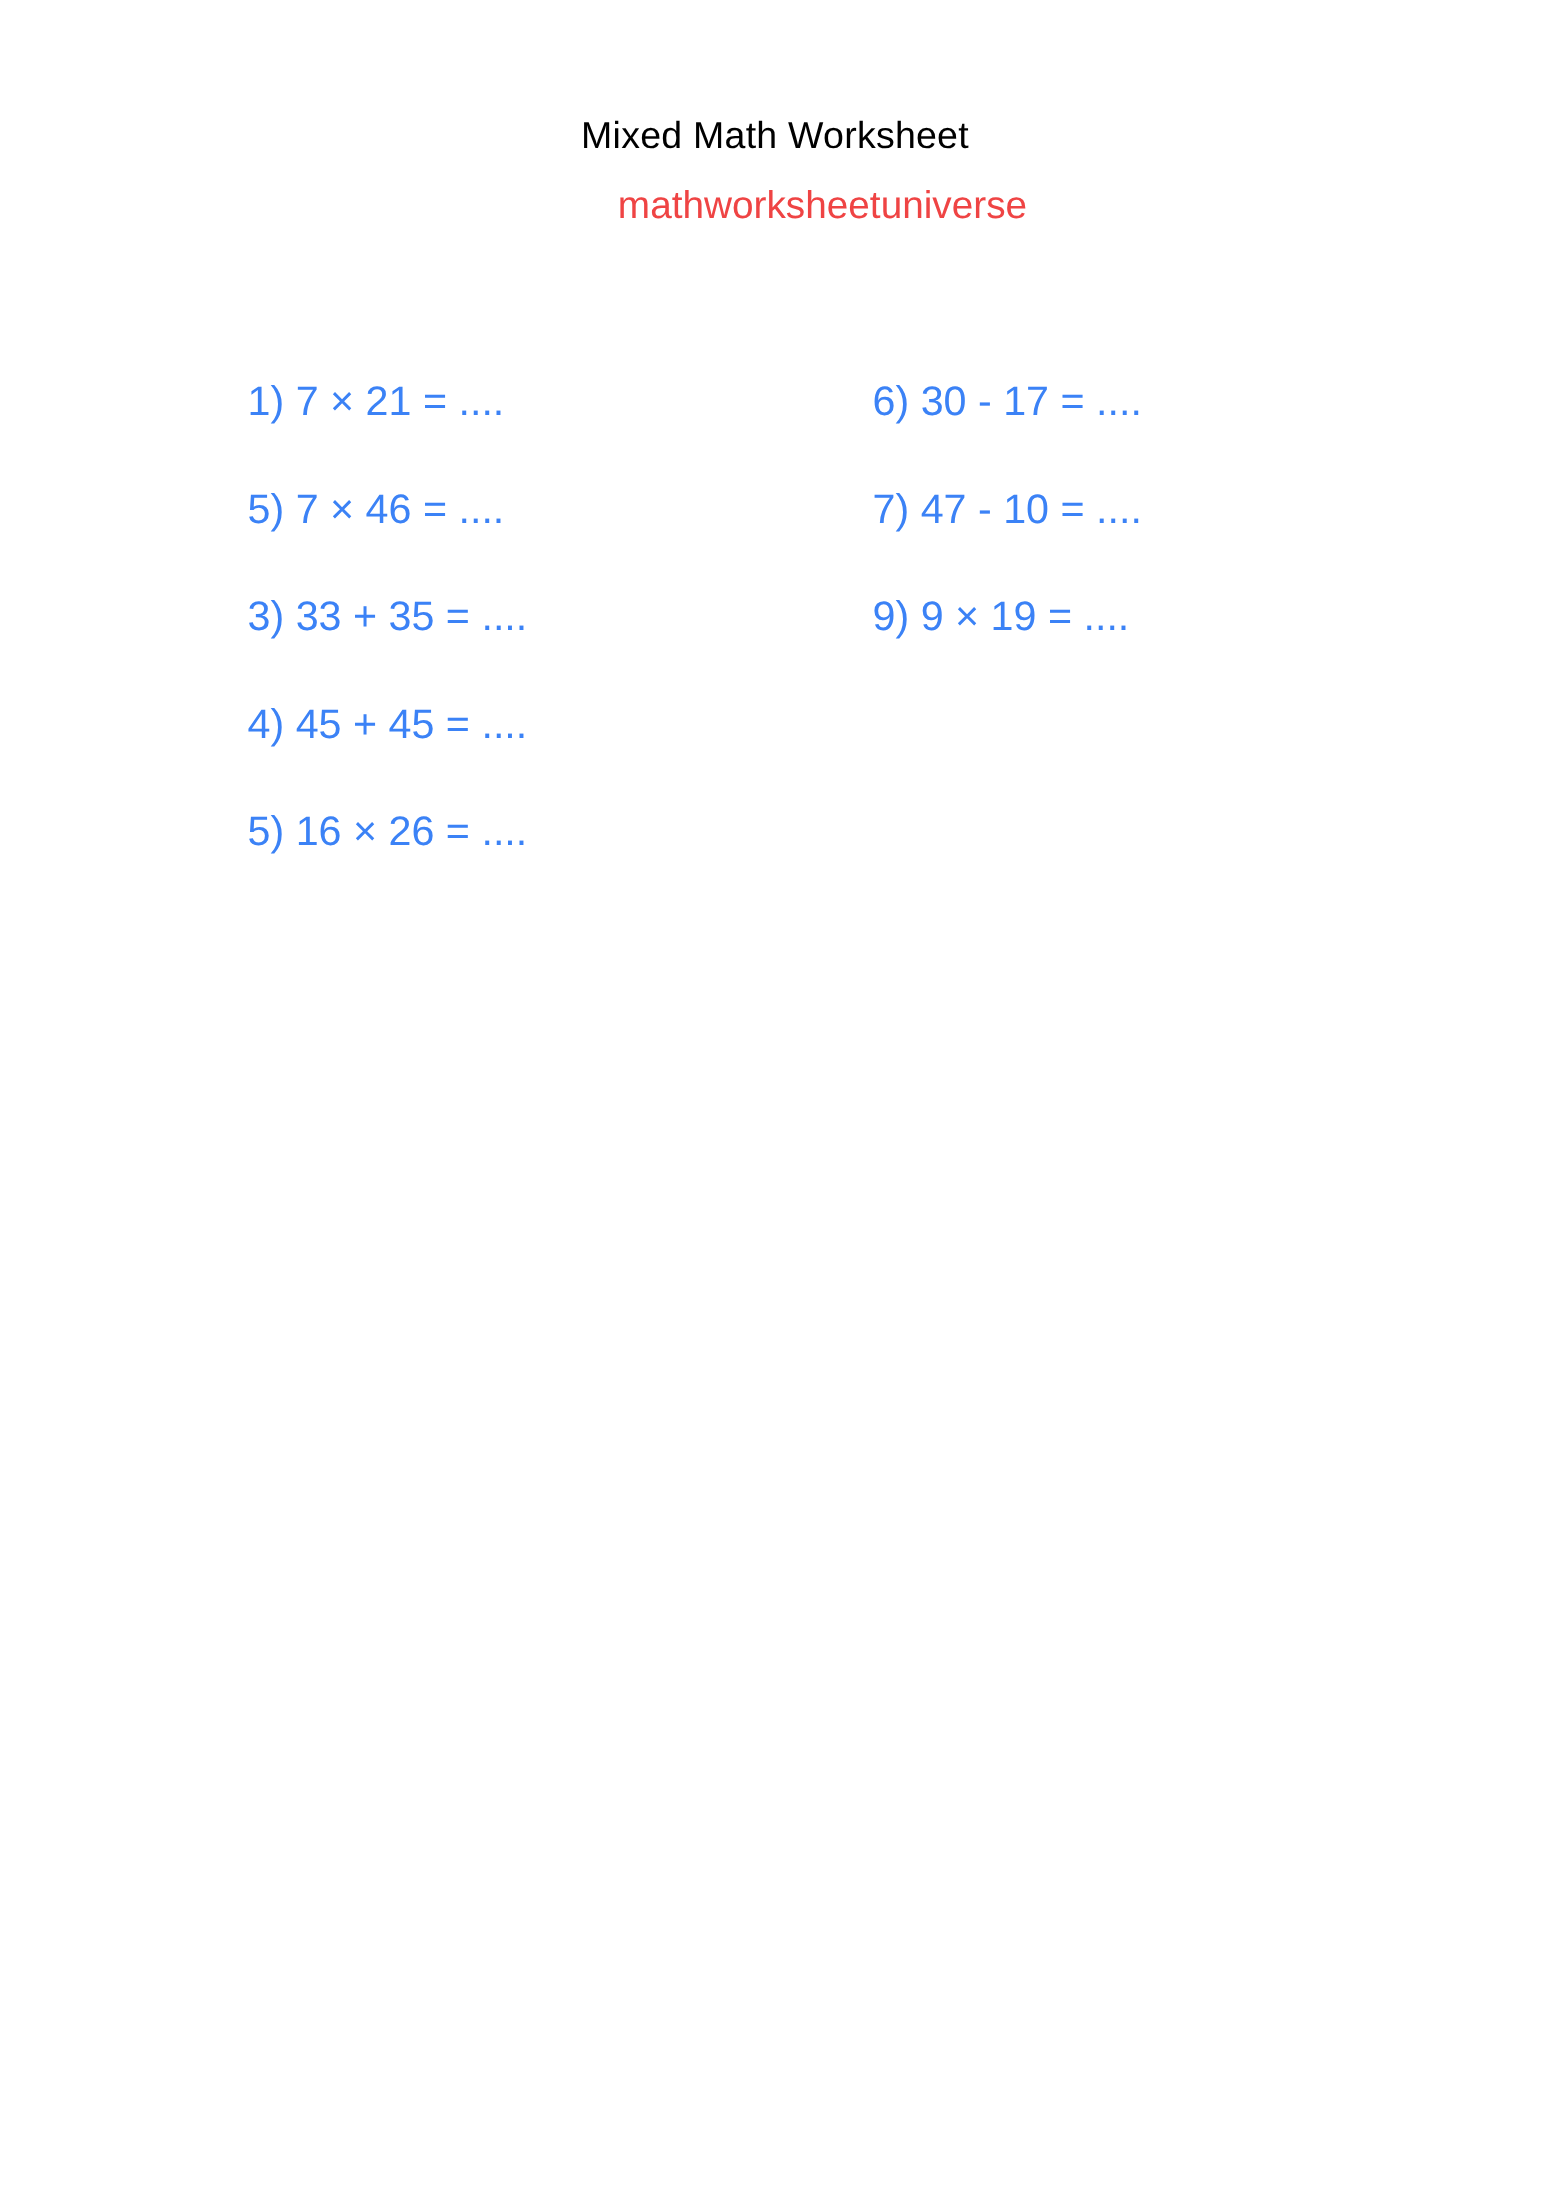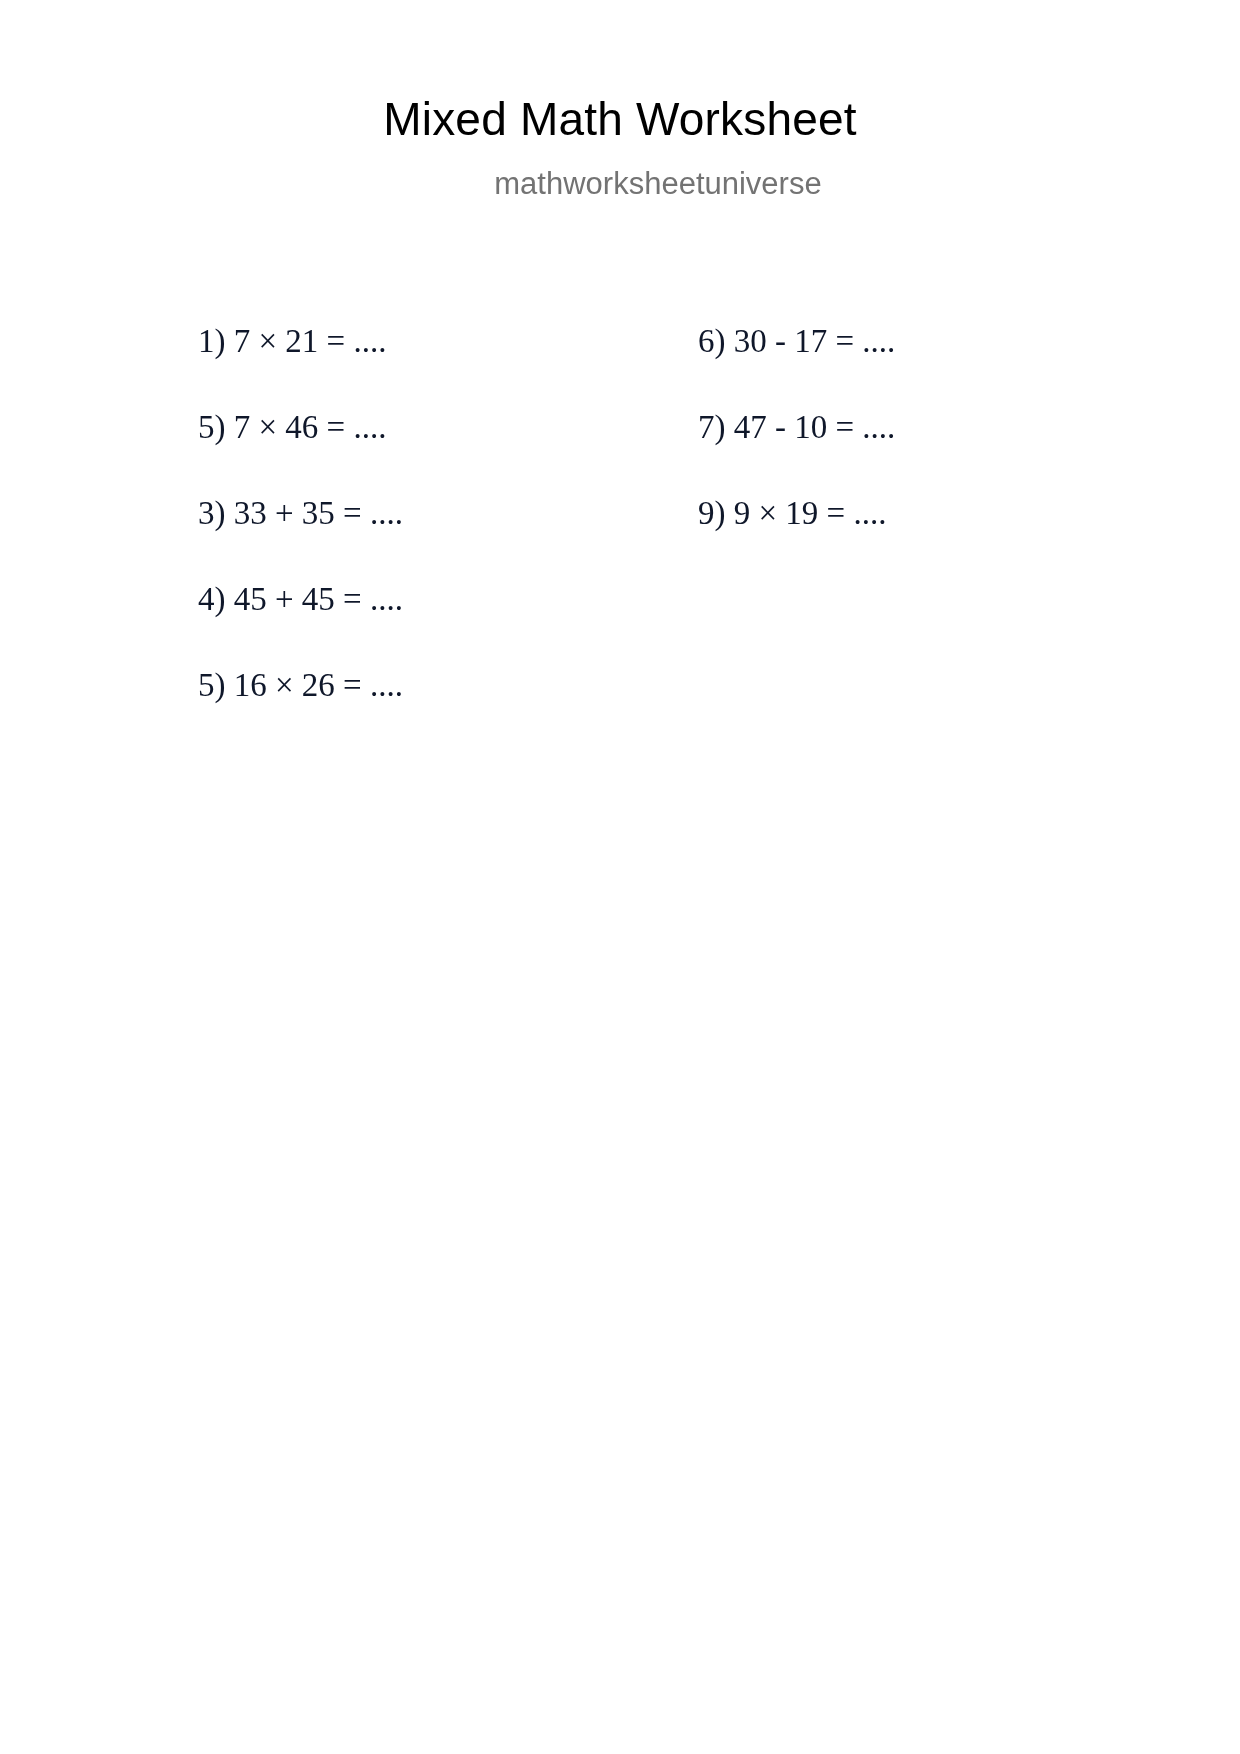--- a/index.html
+++ b/index.html
@@ -17,50 +17,49 @@
   }
   .sheet {
     width: 1240px;
     height: 1754px;
     box-sizing: border-box;
     padding: 0;
     position: relative;
   }
   .title {
     text-align: center;
-    font-size: 46px;
+    font-size: 30px;
     font-weight: normal;
     color: #000000;
     margin: 0;
     padding-top: 92px;
     letter-spacing: 0.2px;
   }
   .subtitle {
     text-align: center;
     font-size: 31px;
-    color: #737373;
+    color: #ef4444;
     margin: 0;
     padding-top: 20px;
     padding-left: 76px;
     font-weight: normal;
   }
   .problems {
     margin-top: 96px;
     display: grid;
     grid-template-columns: 500px 440px;
     grid-auto-flow: column;
     grid-template-rows: repeat(5, 86px);
     padding-left: 198px;
   }
   .problem {
     font-size: 33px;
     line-height: 86px;
-    color: #0f172a;
+    color: #3b82f6;
     white-space: pre;
-    font-family: Liberation Serif, serif;
   }
 </style>
 </head>
 <body>
 
 <div class="sheet">
 
   <h1 class="title">Mixed Math Worksheet</h1>
   <div class="subtitle">mathworksheetuniverse</div>
 

